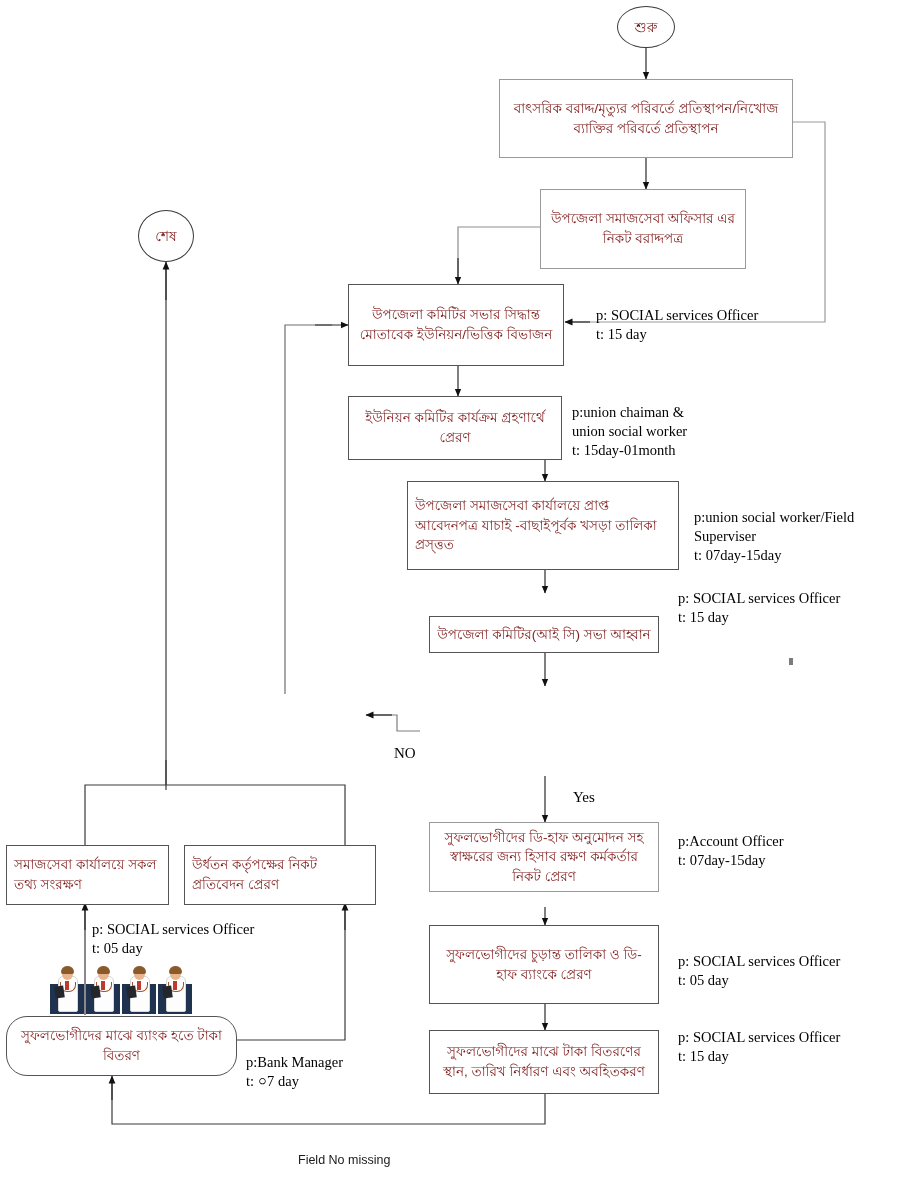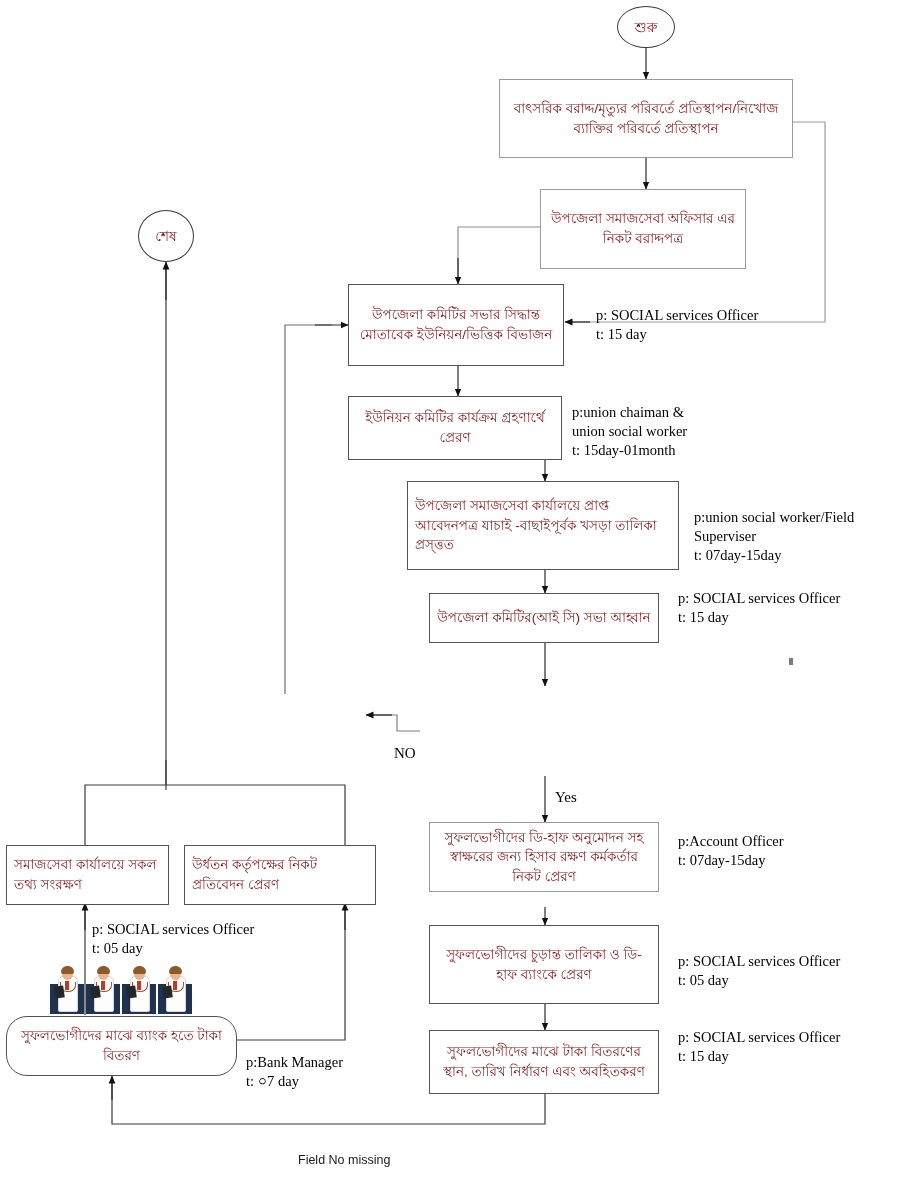--- a/index.html
+++ b/index.html
@@ -243,21 +243,21 @@
   </div>
 
   <div class="node box dark" style="left:348px; top:396px; width:214px; height:64px;">
     <span>ইউনিয়ন কমিটির কার্যক্রম গ্রহণার্থে প্রেরণ</span>
   </div>
 
   <div class="node box dark left-align" style="left:407px; top:481px; width:272px; height:89px;">
     <span>উপজেলা সমাজসেবা কার্যালয়ে প্রাপ্ত আবেদনপত্র যাচাই -বাছাইপূর্বক খসড়া তালিকা প্রস্ত্তত</span>
   </div>
 
-  <div class="node box dark" style="left:429px; top:593px; width:230px; height:50px;">
+  <div class="node box dark" style="left:429px; top:616px; width:230px; height:37px;">
     <span>উপজেলা কমিটির(আই সি) সভা আহ্বান</span>
   </div>
 
 
   <div class="node box dark left-align" style="left:6px; top:845px; width:163px; height:60px;">
     <span>সমাজসেবা কার্যালয়ে সকল তথ্য সংরক্ষণ</span>
   </div>
 
   <div class="node box dark left-align" style="left:184px; top:845px; width:192px; height:60px;">
     <span>উর্ধতন কর্তৃপক্ষের নিকট প্রতিবেদন প্রেরণ</span>
@@ -274,21 +274,21 @@
   <div class="node box dark" style="left:429px; top:925px; width:230px; height:79px;">
     <span>সুফলভোগীদের চুড়ান্ত তালিকা ও ডি-হাফ ব্যাংকে প্রেরণ</span>
   </div>
 
   <div class="node box dark" style="left:429px; top:1030px; width:230px; height:64px;">
     <span>সুফলভোগীদের মাঝে টাকা বিতরণের স্থান, তারিখ নির্ধারণ এবং অবহিতকরণ</span>
   </div>
 
 
   <div class="label" style="left:394px; top:745px;">NO</div>
-  <div class="label" style="left:555px; top:789px;text-align:center;">Yes</div>
+  <div class="label" style="left:573px; top:789px;text-align:center;">Yes</div>
 
   <div class="annot" style="left:596px; top:306px;">p: SOCIAL services Officer
 t: 15 day</div>
 
   <div class="annot" style="left:572px; top:403px;">p:union  chaiman &amp;
 union social worker
 t: 15day-01month</div>
 
   <div class="annot" style="left:694px; top:508px;">p:union social worker/Field
 Superviser

